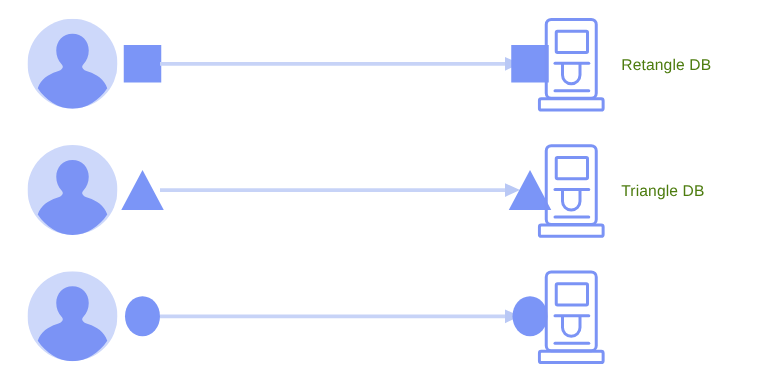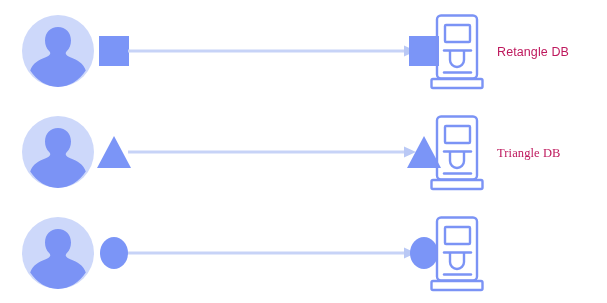--- a/index.html
+++ b/index.html
@@ -22,21 +22,21 @@
     height: 303px;
   }
 
   .flow-row {
     position: absolute;
     left: 0;
     width: 607px;
     height: 101px;
   }
   .flow-row.row-0 { top: 0px; }
-  .flow-row.row-1 { top: 101px; font-family: Liberation Serif, serif; }
+  .flow-row.row-1 { top: 101px; }
   .flow-row.row-2 { top: 202px; }
 
   
   .avatar {
     position: absolute;
     left: 22px;
     top: 15px;
     width: 72px;
     height: 72px;
   }
@@ -80,21 +80,21 @@
   .db-icon svg { display: block; }
 
   
   .db-label {
     position: absolute;
     left: 497px;
     top: 43px;
     height: 18px;
     line-height: 18px;
     font-size: 12.5px;
-    color: #be185d;
+    color: #4d7c0f;
     white-space: nowrap;
     letter-spacing: 0.1px;
   }
 </style>
 </head>
 <body>
 
 <div id="diagram-root">
     <div class="flow-row row-0">
       <div class="avatar">

